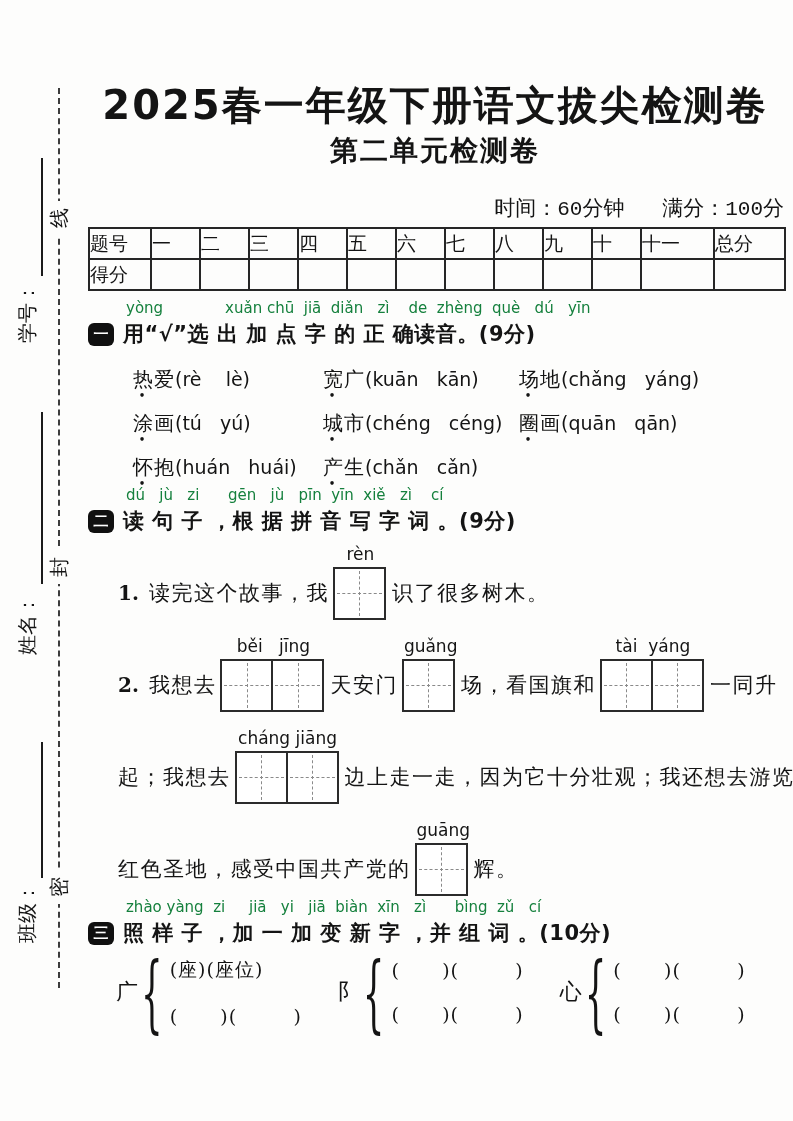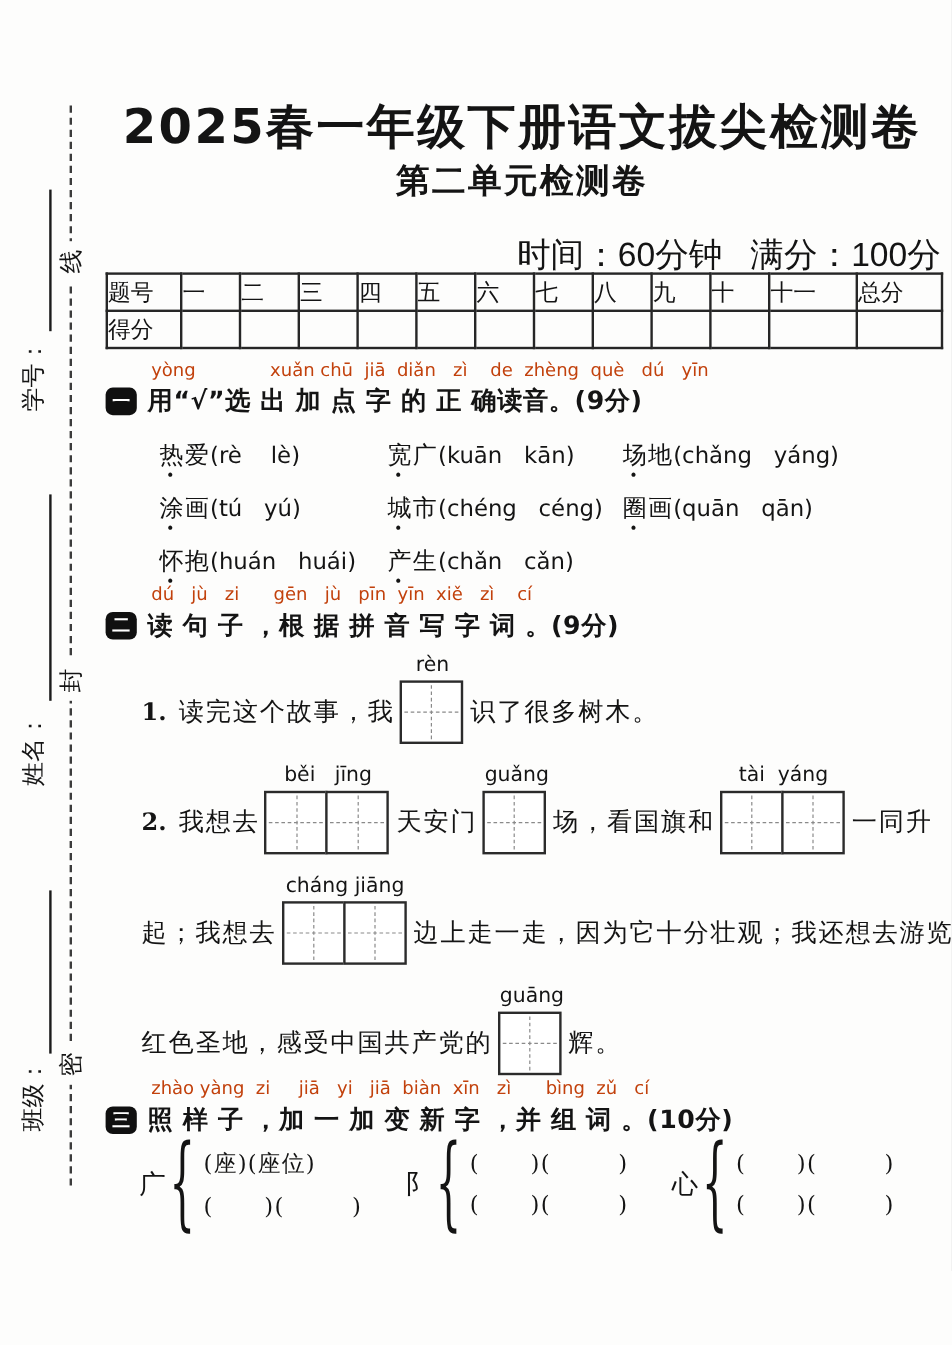--- a/index.html
+++ b/index.html
@@ -12,32 +12,32 @@
              background:#fdfdfc;padding:0 7px;font-size:20px;font-family:"DejaVu Serif",serif;line-height:1;}
   .seal-label{position:absolute;left:27px;transform:translate(-50%,-50%) rotate(-90deg);
               font-size:20px;font-family:"DejaVu Serif",serif;white-space:nowrap;line-height:1;}
   .blank-line{position:absolute;left:41px;width:2px;background:#1b1b1b;}
 
   
   .title1{position:absolute;top:78px;left:80px;width:710px;text-align:center;
           font-size:40px;font-weight:bold;letter-spacing:2px;white-space:nowrap;}
   .title2{position:absolute;top:132px;left:80px;width:710px;text-align:center;
           font-size:28px;font-weight:bold;letter-spacing:2px;}
-  .time-info{position:absolute;top:194px;right:9px;font-size:28px;
-             font-family:Liberation Sans, sans-serif;white-space:pre;}
+  .time-info{position:absolute;top:194px;right:9px;font-size:21px;
+             font-family:Liberation Mono, monospace;white-space:pre;}
 
   
   .score-table{position:absolute;top:227px;left:88px;border-collapse:collapse;table-layout:fixed;}
   .score-table td{border:2px solid #262626;height:29px;text-align:left;vertical-align:middle;
                   font-size:19px;padding:0;font-family:"DejaVu Serif",serif;}
 
   
   .qblock{position:absolute;left:88px;width:700px;}
   #q1{top:300px;} #q2{top:487px;} #q3{top:899px;}
-  .q-pinyin{padding-left:38px;font-size:15px;line-height:17px;white-space:pre;color:#c2410c;}
+  .q-pinyin{padding-left:38px;font-size:15px;line-height:17px;white-space:pre;color:#15803d;}
   .q-titlerow{display:flex;align-items:center;margin-top:3px;}
   .q-badge{width:26px;height:23px;background:#101010;border-radius:6px;color:#fff;
            font-size:15px;font-weight:bold;display:flex;align-items:center;justify-content:center;
            margin-right:9px;flex:none;}
   .q-title{font-size:21px;font-weight:bold;white-space:pre;letter-spacing:.5px;}
 
   
   #q1-grid{margin:18px 0 0 32px;display:grid;grid-template-columns:190px 196px auto;row-gap:17px;}
   .word-item{white-space:pre;font-size:20px;margin-left:13px;}
   .word-cn{font-family:"DejaVu Serif",serif;letter-spacing:1px;}
@@ -59,21 +59,21 @@
   .cell:not(:first-child){margin-left:-2px;}
   .cell::before{content:"";position:absolute;left:50%;top:2px;bottom:2px;border-left:1px dashed #8a8a8a;}
   .cell::after{content:"";position:absolute;top:50%;left:2px;right:2px;border-top:1px dashed #8a8a8a;}
 
   
   #q3-groups{display:flex;margin:10px 0 0 28px;gap:36px;align-items:center;}
   .group{display:flex;align-items:center;}
   .g-radical{font-family:"DejaVu Serif",serif;font-size:22px;margin-right:3px;}
   .g-brace{display:inline-block;font-size:34px;line-height:1;transform:scaleY(2.5);
            font-family:"DejaVu Serif",serif;margin-right:7px;font-weight:normal;}
-  .g-rows{display:flex;flex-direction:column;gap:12px;}
+  .g-rows{display:flex;flex-direction:column;gap:22px;}
   .g-row{white-space:pre;font-size:19px;font-family:"DejaVu Serif",serif;letter-spacing:1px;}
 </style>
 </head>
 <body>
 
 <div class="page">
 
   <div class="seal-dashed"></div>
   <span class="seal-char" style="top:218px">线</span>
   <span class="seal-char" style="top:567px">封</span>

